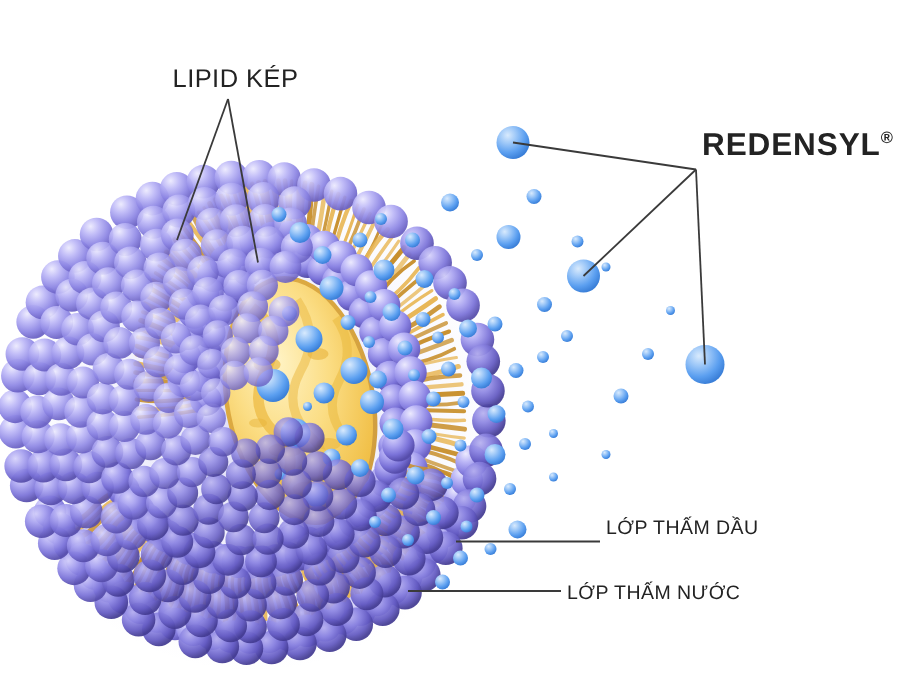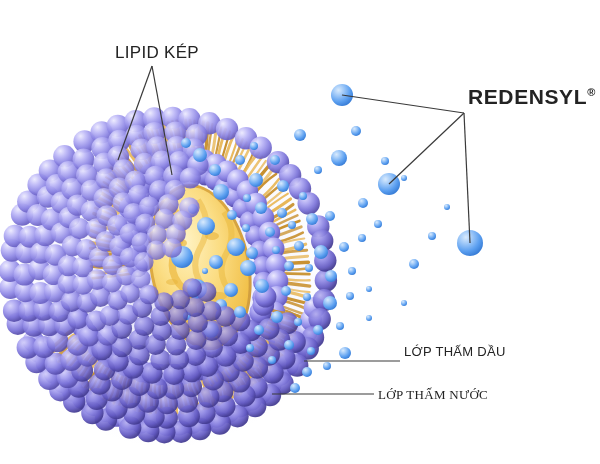--- a/index.html
+++ b/index.html
@@ -13,21 +13,21 @@
   .lbl{
     position:absolute;
     color:#232323;
     font-family:"Liberation Sans","DejaVu Sans",sans-serif;
     white-space:nowrap;
     letter-spacing:0.3px;
     line-height:1;
   }
   #lbl-lipid{left:115px;top:44px;font-size:17px;}
   #lbl-oil{left:404px;top:345px;font-size:13px;}
-  #lbl-water{left:378px;top:388px;font-size:13px;font-family:Liberation Serif, serif;}
+  #lbl-water{left:378px;top:388px;font-size:13px;}
   #lbl-redensyl{left:468px;top:86px;font-size:21px;letter-spacing:0.6px;font-weight:bold;}
   #lbl-redensyl .reg{font-size:11px;vertical-align:super;letter-spacing:0;}
 </style>
 </head>
 <body>
 
 <div id="stage">
 
   <svg class="layer" viewBox="0 0 600 464">
     <defs>

